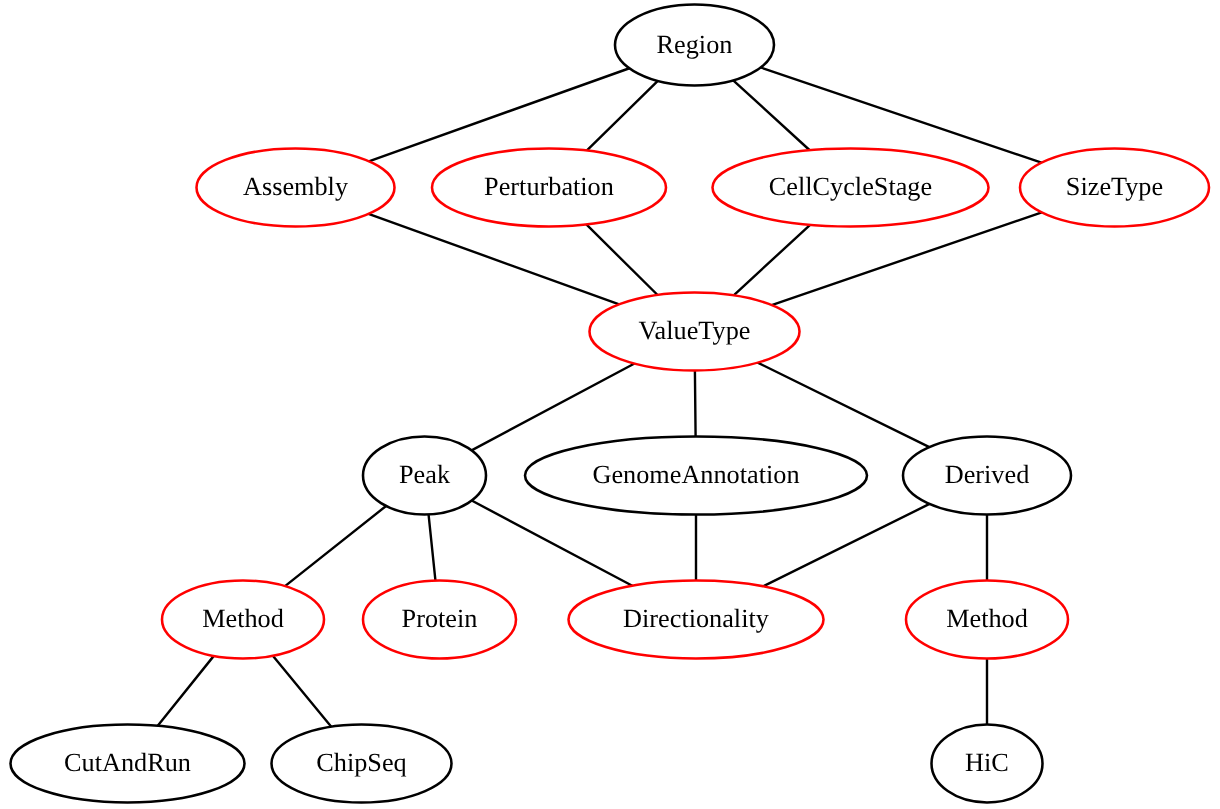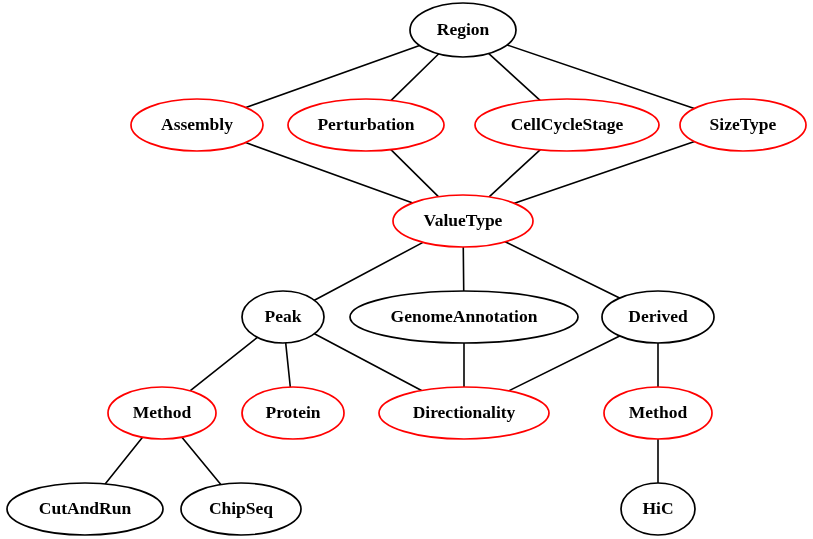--- a/index.html
+++ b/index.html
@@ -10,21 +10,20 @@
   }
   body {
     font-family: "Liberation Serif", "DejaVu Serif", serif;
   }
   #canvas-wrap {
     position: relative;
     width: 813px;
     height: 539px;
     background: #ffffff;
     overflow: hidden;
-    font-weight: bold;
   }
   svg#graph {
     display: block;
     width: 813px;
     height: 539px;
   }
   .edge {
     stroke: #000000;
     stroke-width: 1.6;
     fill: none;

